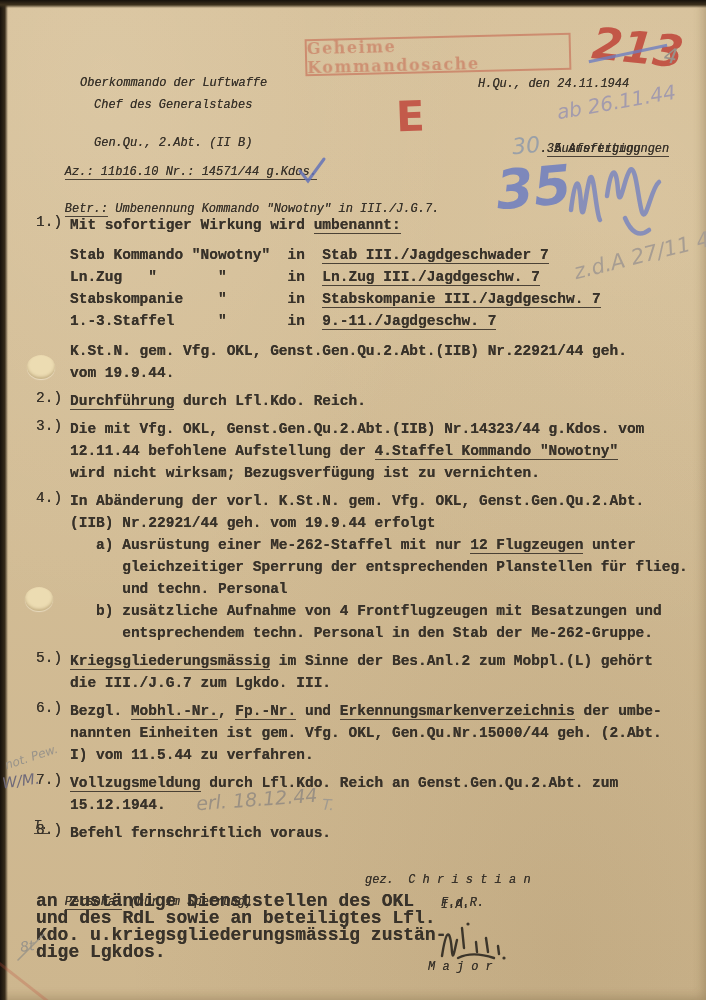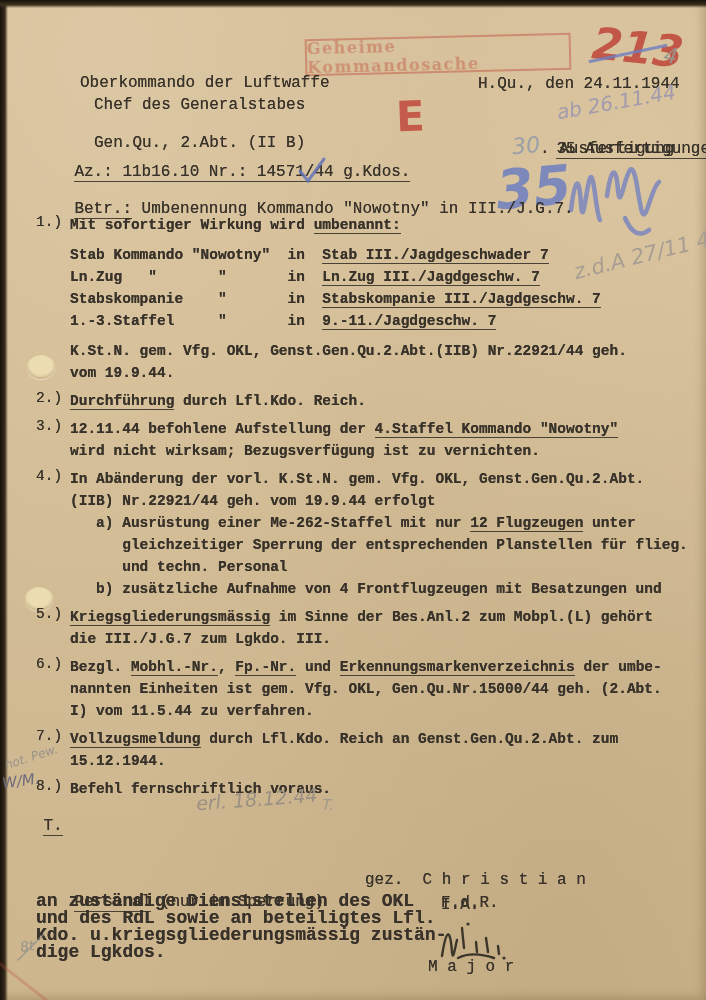--- a/index.html
+++ b/index.html
@@ -12,22 +12,22 @@
       radial-gradient(ellipse at 80% 95%, rgba(120,92,52,.12), transparent 55%),
       linear-gradient(180deg,#d6c09a 0%,#d2bc95 55%,#cdb68e 100%);
     box-shadow: inset -4px 0 10px rgba(95,75,42,.18), inset 0 -4px 10px rgba(95,75,42,.15);
   }
   .edge-left{position:absolute;left:0;top:0;bottom:0;width:8px;
     background:linear-gradient(90deg,#16110b 0%,#372c1b 60%,rgba(55,44,27,0) 100%);}
   .edge-top{position:absolute;left:0;top:0;right:0;height:8px;
     background:linear-gradient(180deg,#16110b 0%,#3d311d 60%,rgba(61,49,29,0) 100%);}
   .punch-hole{position:absolute;border-radius:50%;background:#ecdcb2;
     box-shadow: inset 0 -2px 3px rgba(125,98,55,.35), 0 1px 1px rgba(255,252,235,.5);}
-  .tw{position:absolute;white-space:pre;font-size:16px;line-height:22px;
-    text-shadow:0 0 .6px rgba(52,46,37,.85);}
+  .tw{position:absolute;white-space:pre;font-size:12px;line-height:22px;
+    text-shadow:0 0 .6px rgba(52,46,37,.85);font-style:italic;}
   .u{border-bottom:1.6px solid rgba(50,44,36,.85);}
   .items{position:absolute;left:36px;top:214px;width:648px;font-size:14.5px;
     text-shadow:0 0 .6px rgba(52,46,37,.85);}
   .item{position:relative;padding-left:34px;margin-bottom:6px;}
   .item .num{position:absolute;left:0;top:0;white-space:pre;}
   .line{white-space:pre;line-height:22px;font-weight:bold;}
   .line.gapped{margin-top:8px;}
   .dist{position:absolute;left:36px;top:893px;font-size:18px;line-height:17px;
     text-shadow:0 0 .6px rgba(52,46,37,.85);}
   .dist .line{line-height:17px;}
@@ -107,31 +107,33 @@
         <div class="line"><span>1.-3.Staffel     "       in  </span><span class="u">9.-11./Jagdgeschw. 7</span></div>
         <div class="line gapped"><span>K.St.N. gem. Vfg. OKL, Genst.Gen.Qu.2.Abt.(IIB) Nr.22921/44 geh.</span></div>
         <div class="line"><span>vom 19.9.44.</span></div>
       </div>
       <div class="item">
         <span class="num">2.)</span>
         <div class="line"><span class="u">Durchführung</span><span> durch Lfl.Kdo. Reich.</span></div>
       </div>
       <div class="item">
         <span class="num">3.)</span>
+        <div class="line"><span>Die mit Vfg. OKL, Genst.Gen.Qu.2.Abt.(IIB) Nr.14323/44 g.Kdos. vom</span></div>
         <div class="line"><span>12.11.44 befohlene Aufstellung der </span><span class="u">4.Staffel Kommando "Nowotny"</span></div>
         <div class="line"><span>wird nicht wirksam; Bezugsverfügung ist zu vernichten.</span></div>
       </div>
       <div class="item">
         <span class="num">4.)</span>
         <div class="line"><span>In Abänderung der vorl. K.St.N. gem. Vfg. OKL, Genst.Gen.Qu.2.Abt.</span></div>
         <div class="line"><span>(IIB) Nr.22921/44 geh. vom 19.9.44 erfolgt</span></div>
         <div class="line"><span>   a) Ausrüstung einer Me-262-Staffel mit nur </span><span class="u">12 Flugzeugen</span><span> unter</span></div>
         <div class="line"><span>      gleichzeitiger Sperrung der entsprechenden Planstellen für flieg.</span></div>
         <div class="line"><span>      und techn. Personal</span></div>
         <div class="line"><span>   b) zusätzliche Aufnahme von 4 Frontflugzeugen mit Besatzungen und</span></div>
+        <div class="line"><span>      entsprechendem techn. Personal in den Stab der Me-262-Gruppe.</span></div>
       </div>
       <div class="item">
         <span class="num">5.)</span>
         <div class="line"><span class="u">Kriegsgliederungsmässig</span><span> im Sinne der Bes.Anl.2 zum Mobpl.(L) gehört</span></div>
         <div class="line"><span>die III./J.G.7 zum Lgkdo. III.</span></div>
       </div>
       <div class="item">
         <span class="num">6.)</span>
         <div class="line"><span>Bezgl. </span><span class="u">Mobhl.-Nr.</span><span>, </span><span class="u">Fp.-Nr.</span><span> und </span><span class="u">Erkennungsmarkenverzeichnis</span><span> der umbe-</span></div>
         <div class="line"><span>nannten Einheiten ist gem. Vfg. OKL, Gen.Qu.Nr.15000/44 geh. (2.Abt.</span></div>

